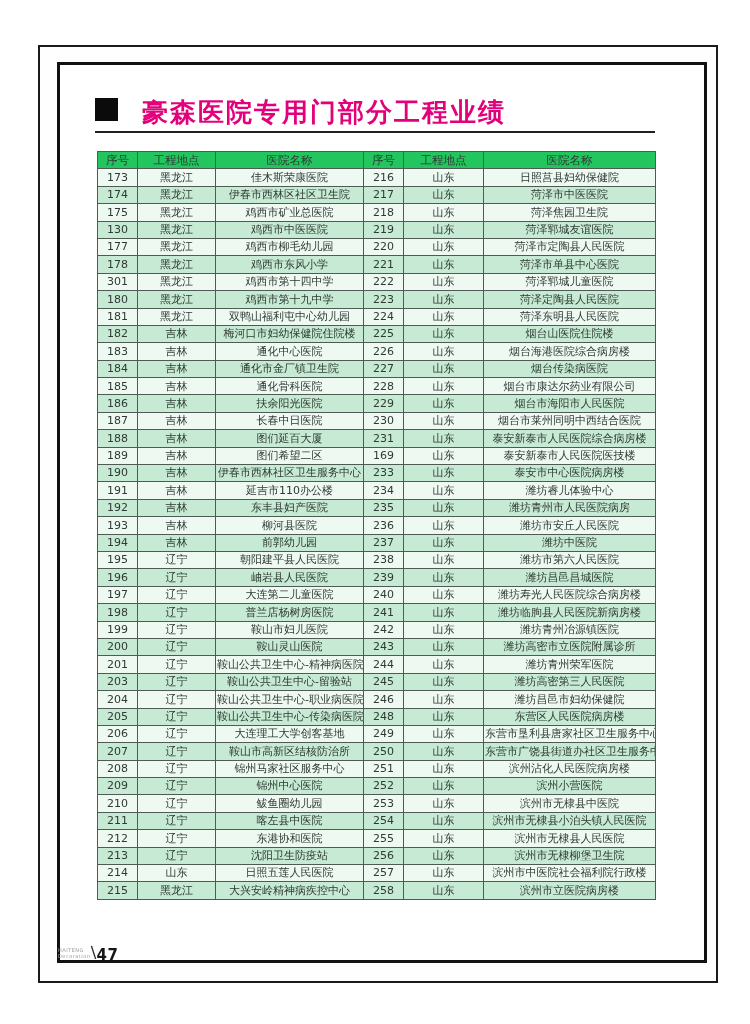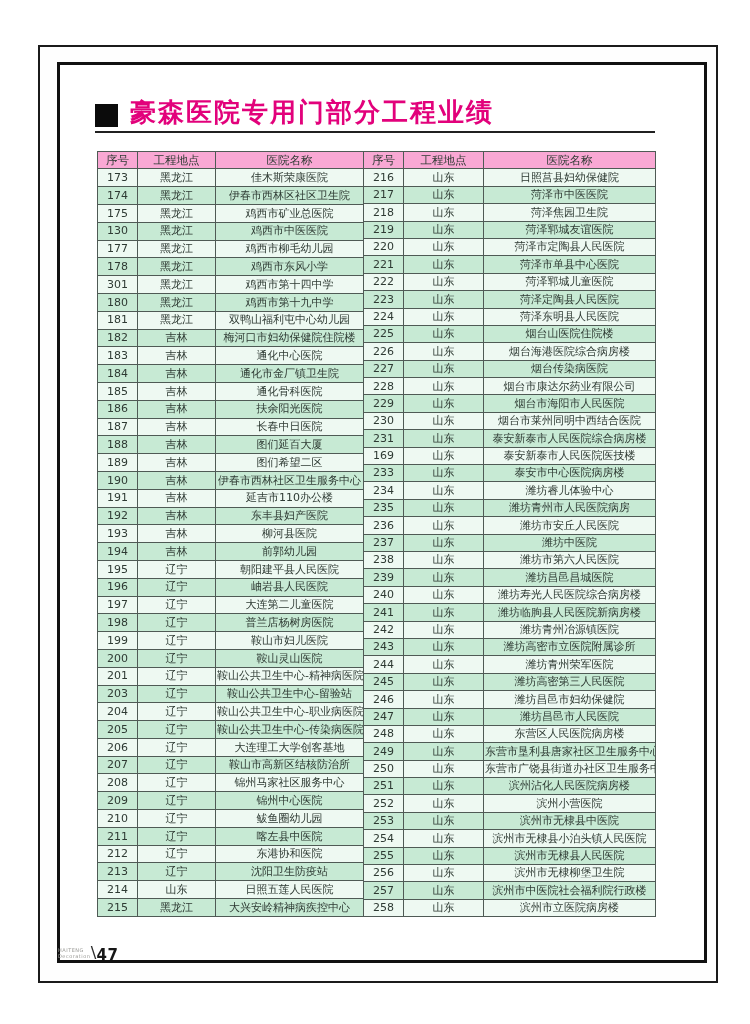--- a/index.html
+++ b/index.html
@@ -22,21 +22,22 @@
     left: 57px; top: 62px;
     width: 650px; height: 901px;
     border: 3px solid #111111;
     background: #ffffff;
   }
   .title-block {
     position: absolute;
     left: 95px; top: 98px;
     width: 560px;
     display: flex;
-    align-items: flex-end;
+    align-items: flex-start;
+    gap: 12px;
   }
   .title-square {
     width: 23px; height: 23px;
     background: #0b0b0b;
     margin-right: 12px;
     flex: 0 0 auto;
   }
   .page-title {
     font-size: 26px;
     font-weight: bold;
@@ -74,21 +75,21 @@
     overflow: hidden;
     white-space: nowrap;
   }
   th { font-weight: normal; font-size: 11.5px; }
   table.left-table  col.c-num  { width: 40px; }
   table.left-table  col.c-loc  { width: 78px; }
   table.left-table  col.c-name { width: 148px; }
   table.right-table col.c-num  { width: 40px; }
   table.right-table col.c-loc  { width: 80px; }
   table.right-table col.c-name { width: 172px; }
-  thead tr { background: #f9a8d4; }
+  thead tr { background: #22c55e; }
   tbody tr:nth-child(odd)  { background: #eef9f2; }
   tbody tr:nth-child(even) { background: #c7ead4; }
   .footer {
     position: absolute;
     left: 58px; top: 944px;
     display: flex;
     align-items: flex-start;
     height: 18px;
   }
   .brand {
@@ -518,25 +519,20 @@
           <td>245</td>
           <td>山东</td>
           <td>潍坊高密第三人民医院</td>
         </tr>
         <tr>
           <td>246</td>
           <td>山东</td>
           <td>潍坊昌邑市妇幼保健院</td>
         </tr>
         <tr>
-          <td>247</td>
-          <td>山东</td>
-          <td>潍坊昌邑市人民医院</td>
-        </tr>
-        <tr>
           <td>248</td>
           <td>山东</td>
           <td>东营区人民医院病房楼</td>
         </tr>
         <tr>
           <td>249</td>
           <td>山东</td>
           <td>东营市垦利县唐家社区卫生服务中心</td>
         </tr>
         <tr>

